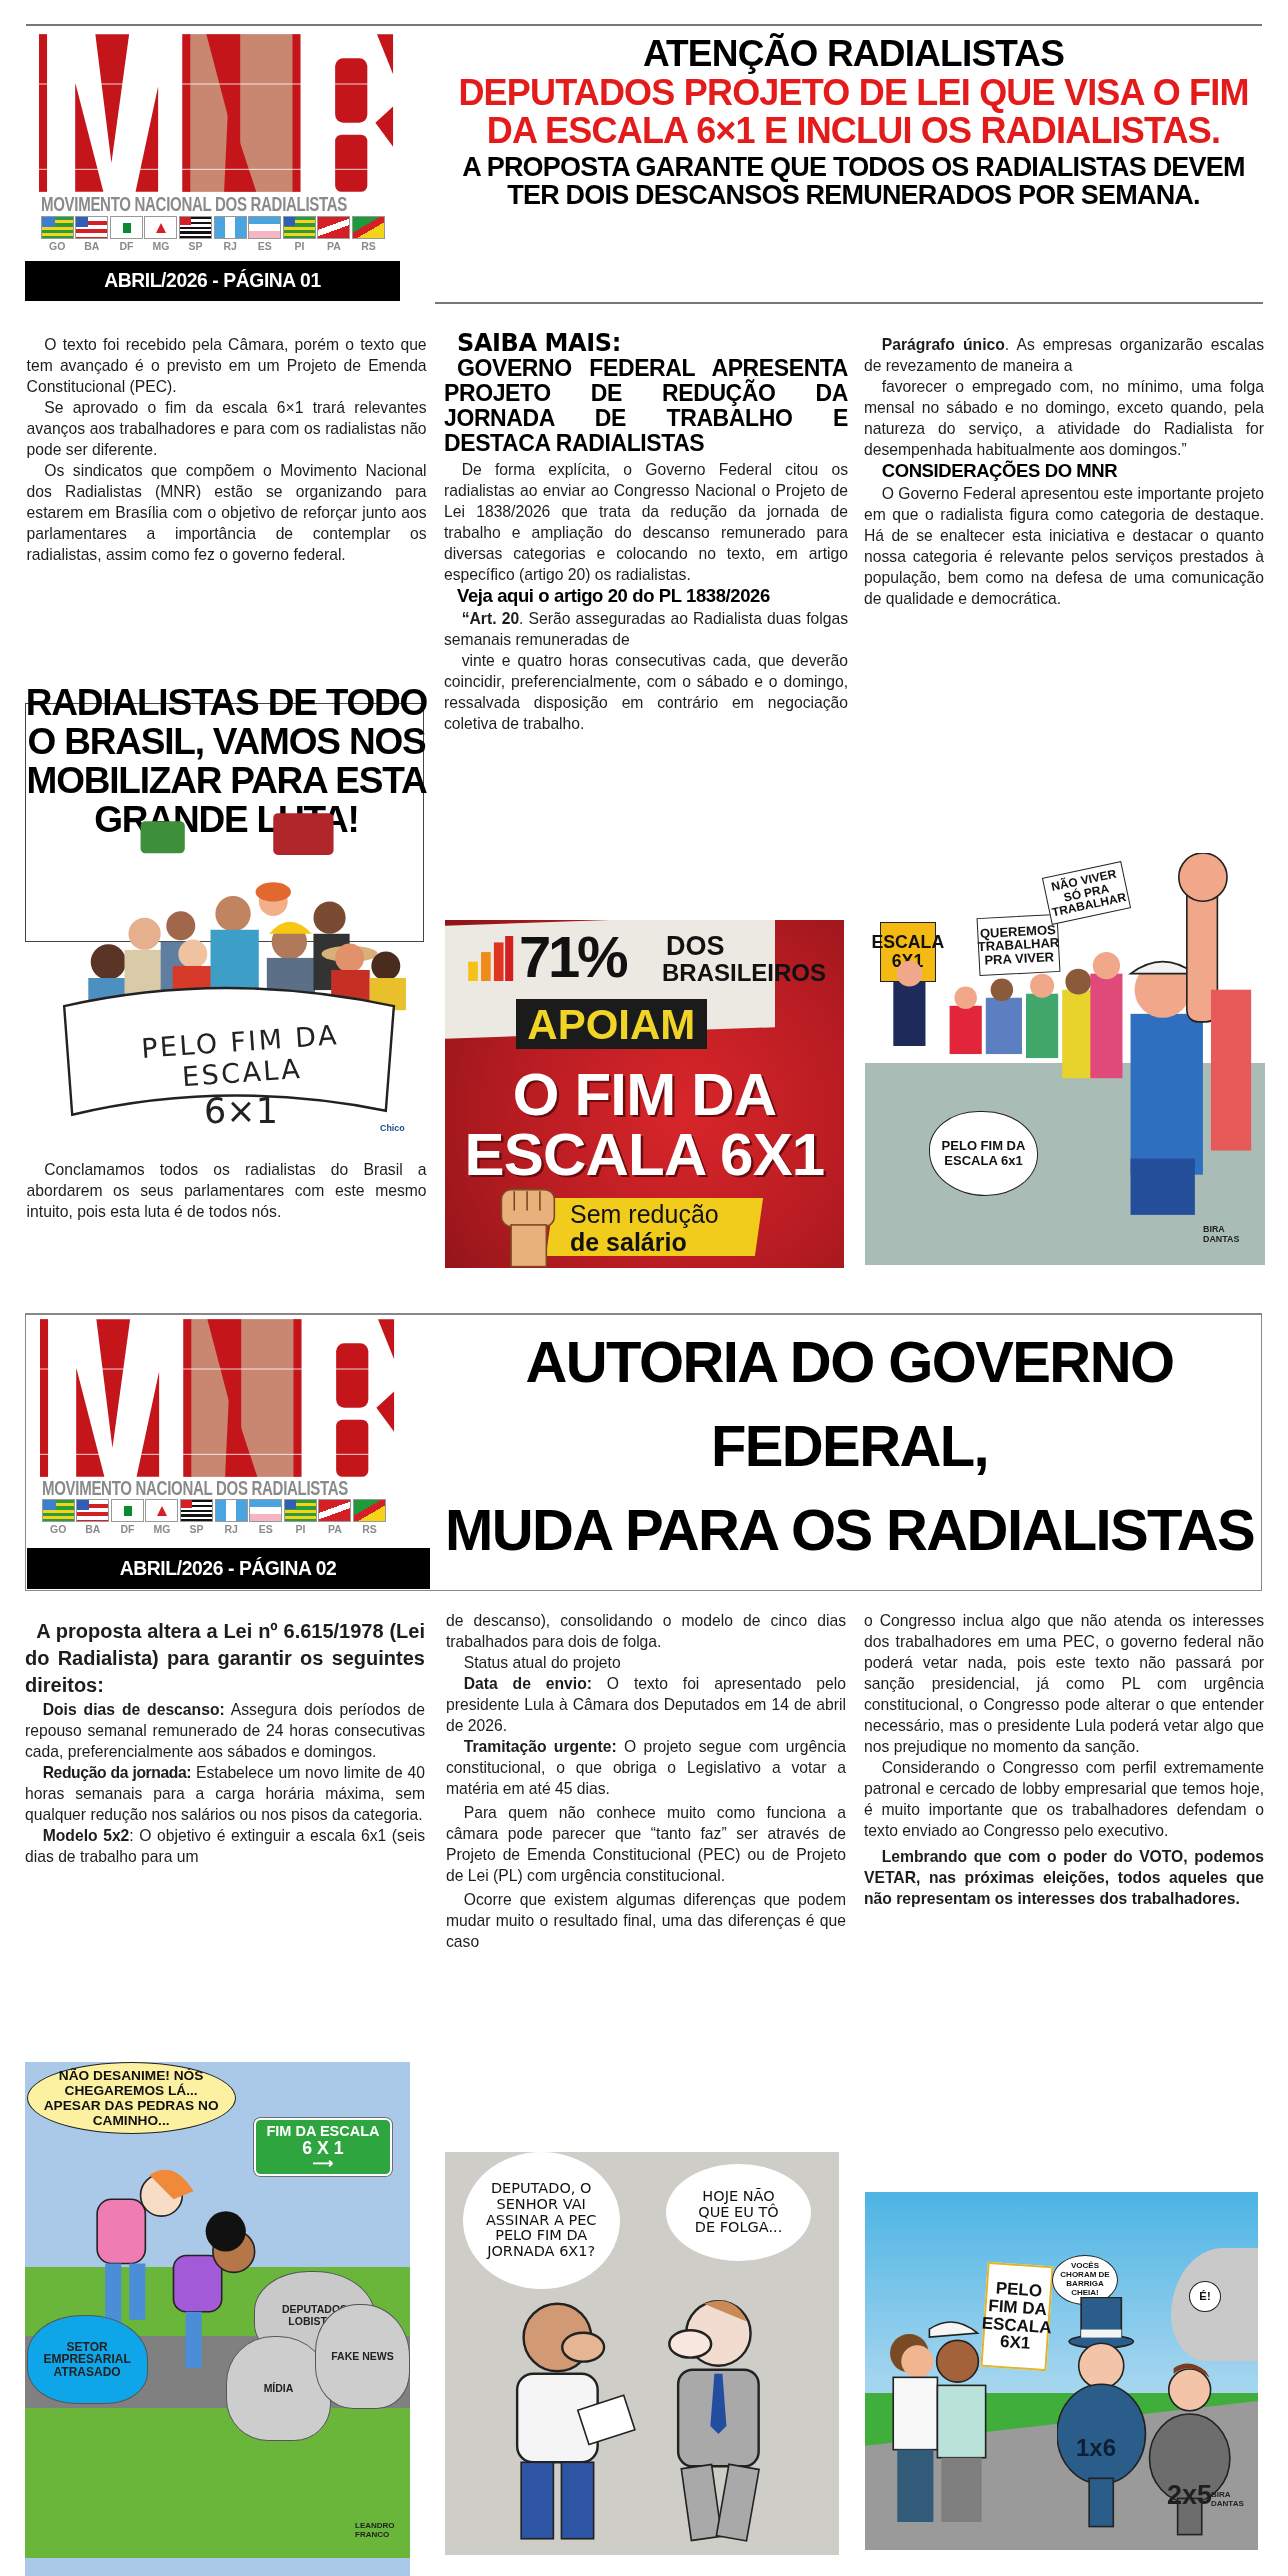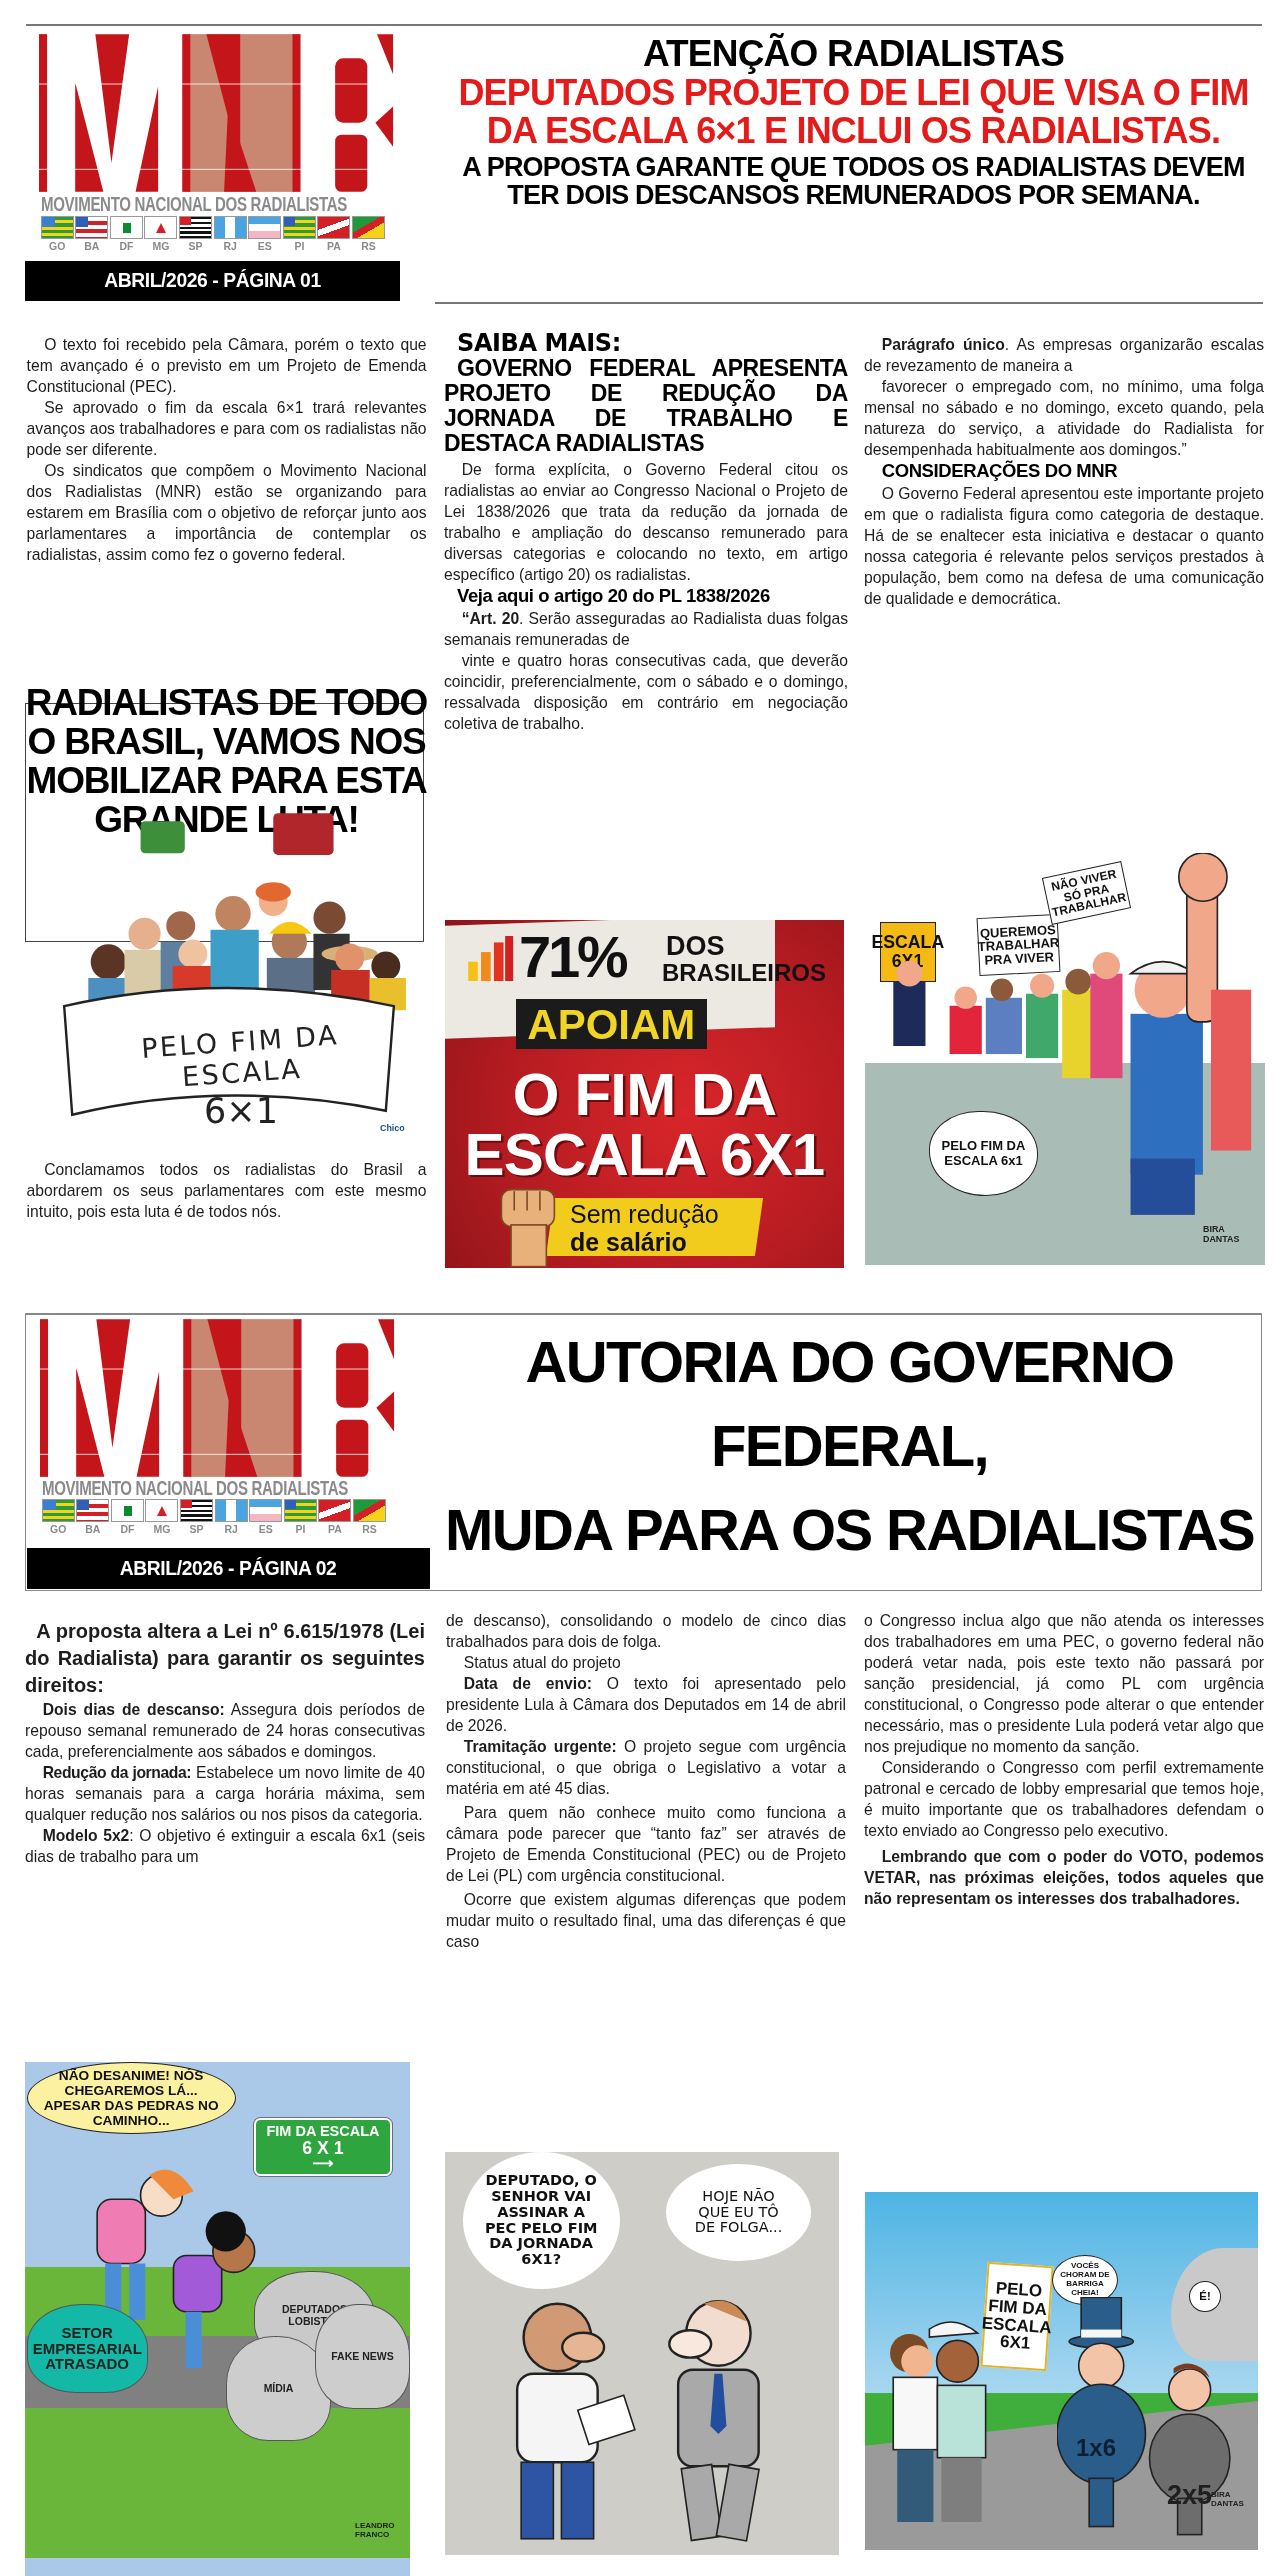--- a/index.html
+++ b/index.html
@@ -319,38 +319,38 @@
     <rect x="30" y="60" width="60" height="80" rx="18" fill="#f07cb4" stroke="#222" stroke-width="2"></rect>
     <circle cx="110" cy="55" r="26" fill="#f7dcc6" stroke="#222" stroke-width="2"></circle>
     <path d="M95 30 Q125 10 150 50 L125 60 Z" fill="#f08a3a"></path>
     <rect x="40" y="140" width="20" height="90" fill="#4a8ed8"></rect>
       <rect x="70" y="140" width="20" height="70" fill="#4a8ed8"></rect>
     <rect x="125" y="130" width="60" height="70" rx="16" fill="#a35ad8" stroke="#222" stroke-width="2"></rect>
     <circle cx="200" cy="125" r="26" fill="#b5774a" stroke="#222" stroke-width="2"></circle>
     <circle cx="190" cy="100" r="25" fill="#111"></circle>
     <rect x="140" y="200" width="20" height="70" fill="#4a8ed8"></rect>
   </svg>
-  <div class="sign" style="left:1.6px;top:242px;width:121px;height:89px;background:#14b8a6;border:1.6px solid #555;border-radius:45% 50% 35% 40%;font-size:15px;color:#222;padding:0 6.4px;">SETOR EMPRESARIAL ATRASADO</div>
+  <div class="sign" style="left:1.6px;top:253px;width:121px;height:89px;background:#0ea5e9;border:1.6px solid #555;border-radius:45% 50% 35% 40%;font-size:12px;color:#222;padding:0 6.4px;">SETOR EMPRESARIAL ATRASADO</div>
   <div class="sign" style="left:229px;top:209px;width:121px;height:89px;background:#c9c9c9;border:1.6px solid #555;border-radius:45% 50% 35% 40%;font-size:10.5px;color:#222;padding:0 8px;">DEPUTADOS LOBISTAS</div>
   <div class="sign" style="left:201px;top:274px;width:105px;height:105px;background:#cdcdcd;border:1.6px solid #555;border-radius:45% 50% 35% 40%;font-size:10.5px;color:#222;">MÍDIA</div>
   <div class="sign" style="left:290px;top:242px;width:95px;height:105px;background:#cdcdcd;border:1.6px solid #555;border-radius:45% 50% 35% 40%;font-size:10.5px;color:#222;">FAKE NEWS</div>
   <div class="caption-sig" style="left:330px;top:459px;width:48px;font-size:8px;">LEANDRO FRANCO</div>
 </div>
 
 <div class="col" style="left:446px;top:1610px;width:400px;">
   <p class="noindent">de descanso), consolidando o modelo de cinco dias trabalhados para dois de folga.</p>
   <p>Status atual do projeto</p>
   <p><b>Data de envio:</b><span> O texto foi apresentado pelo presidente Lula à Câmara dos Deputados em 14 de abril de 2026.</span></p>
   <p><b>Tramitação urgente:</b><span> O projeto segue com urgência constitucional, o que obriga o Legislativo a votar a matéria em até 45 dias.</span></p>
   <p style="margin-top:3.2px;">Para quem não conhece muito como funciona a câmara pode parecer que “tanto faz” ser através de Projeto de Emenda Constitucional (PEC) ou de Projeto de Lei (PL) com urgência constitucional.</p>
   <p style="margin-top:3.2px;">Ocorre que existem algumas diferenças que podem mudar muito o resultado final, uma das diferenças é que caso</p>
 </div>
 
 <div class="art" style="left:445px;top:2152px;width:394px;height:403px;background:#cfcdc8;">
-  <div class="balloon" style="left:17.7px;top:0;width:157px;height:137px;font-size:14.5px;font-family:'DejaVu Sans',sans-serif;font-weight:bold;padding:0 17.7px;border:none;">DEPUTADO, O SENHOR VAI ASSINAR A PEC PELO FIM DA JORNADA 6X1?</div>
+  <div class="balloon" style="left:17.7px;top:0;width:157px;height:137px;font-size:14.5px;font-family:'DejaVu Sans',sans-serif;font-weight:normal;padding:0 17.7px;border:none;">DEPUTADO, O SENHOR VAI ASSINAR A PEC PELO FIM DA JORNADA 6X1?</div>
   <div class="balloon" style="left:221px;top:12px;width:145px;height:97px;font-size:14.5px;font-family:'DejaVu Sans',sans-serif;font-weight:normal;padding:0 24px;border:none;">HOJE NÃO QUE EU TÔ DE FOLGA...</div>
   <svg class="abs" style="left:48px;top:137px;" width="322" height="258" viewBox="0 0 400 320">
     <circle cx="80" cy="60" r="42" fill="#d19a74" stroke="#222" stroke-width="3"></circle>
     <ellipse cx="112" cy="72" rx="26" ry="18" fill="#e6b594" stroke="#222" stroke-width="3"></ellipse>
     <rect x="30" y="105" width="100" height="110" rx="20" fill="#f5f5f5" stroke="#222" stroke-width="3"></rect>
     <rect x="110" y="140" width="60" height="45" fill="#fff" stroke="#222" stroke-width="2" transform="rotate(-18 140 160)"></rect>
     <rect x="35" y="215" width="40" height="95" fill="#2d55a3" stroke="#222" stroke-width="2"></rect>
     <rect x="85" y="215" width="40" height="95" fill="#2d55a3" stroke="#222" stroke-width="2"></rect>
     <circle cx="280" cy="55" r="40" fill="#f1dccf" stroke="#222" stroke-width="3"></circle>
     <ellipse cx="245" cy="68" rx="26" ry="17" fill="#f8e8de" stroke="#222" stroke-width="3"></ellipse>

